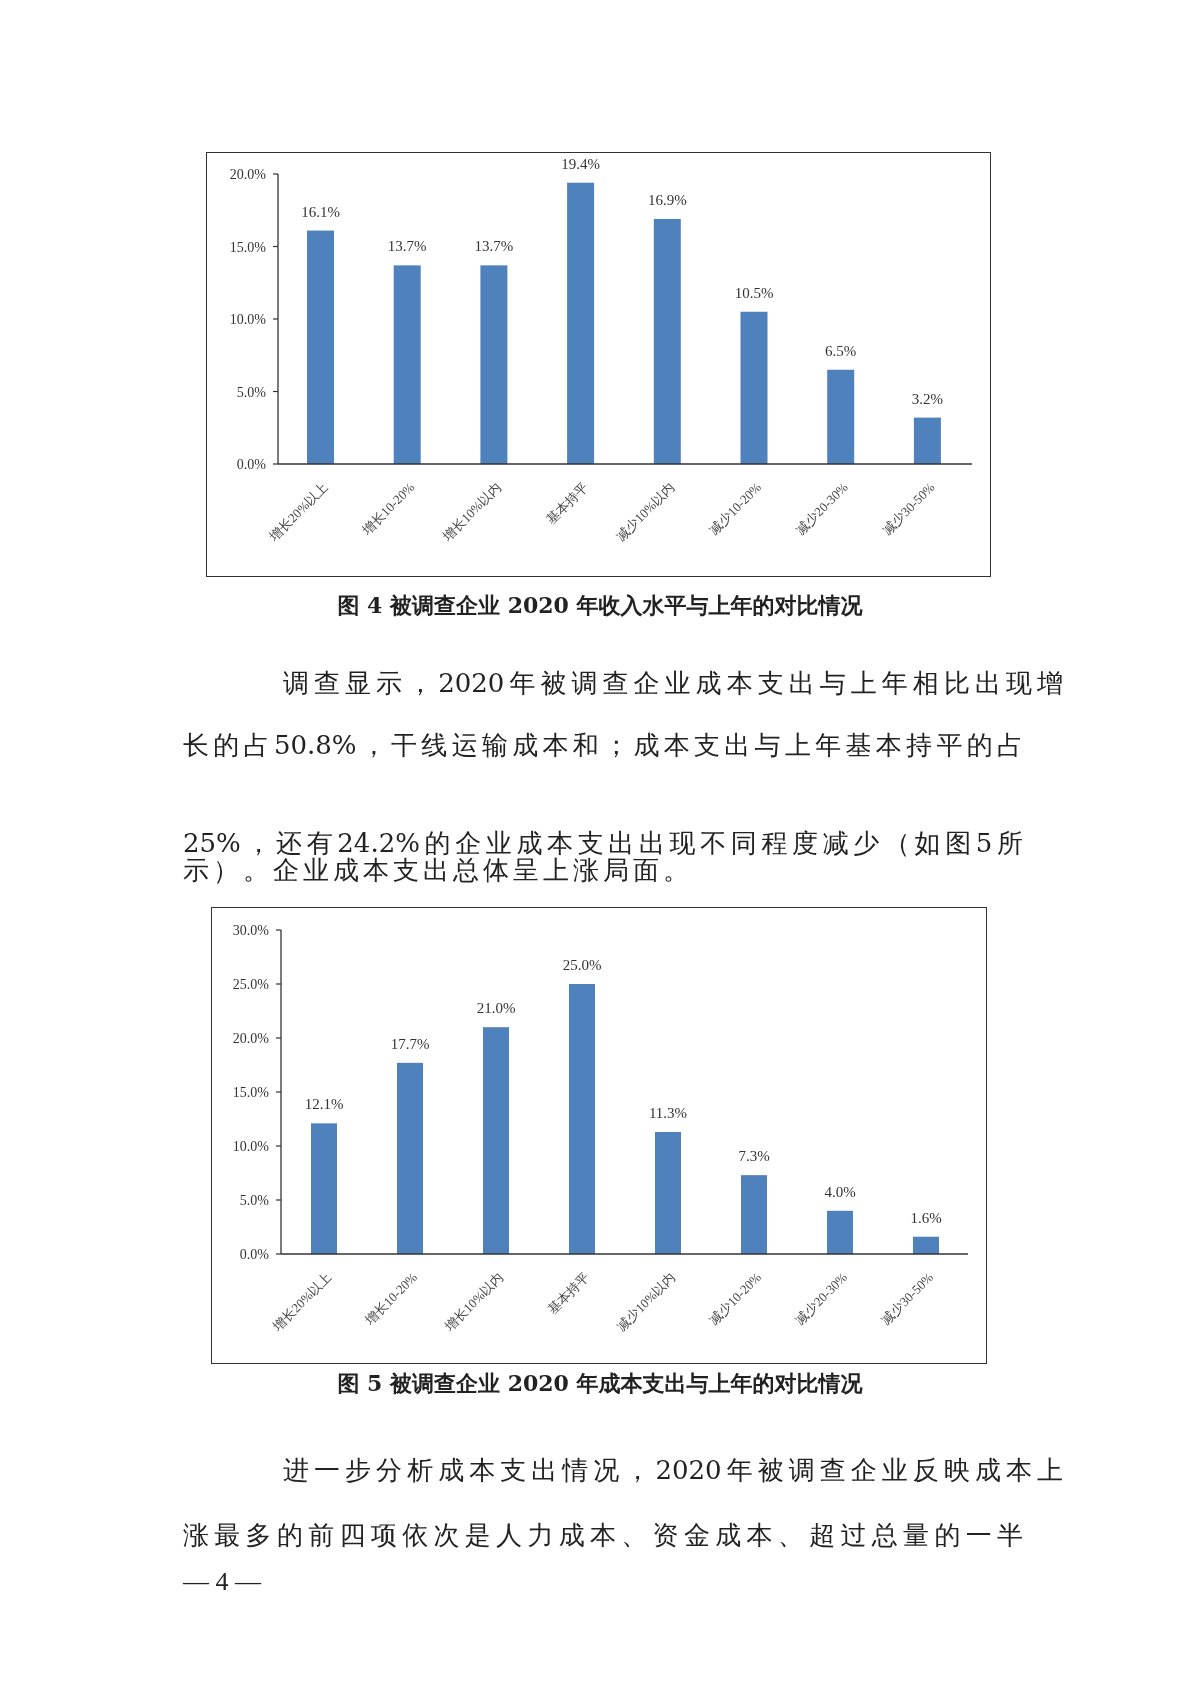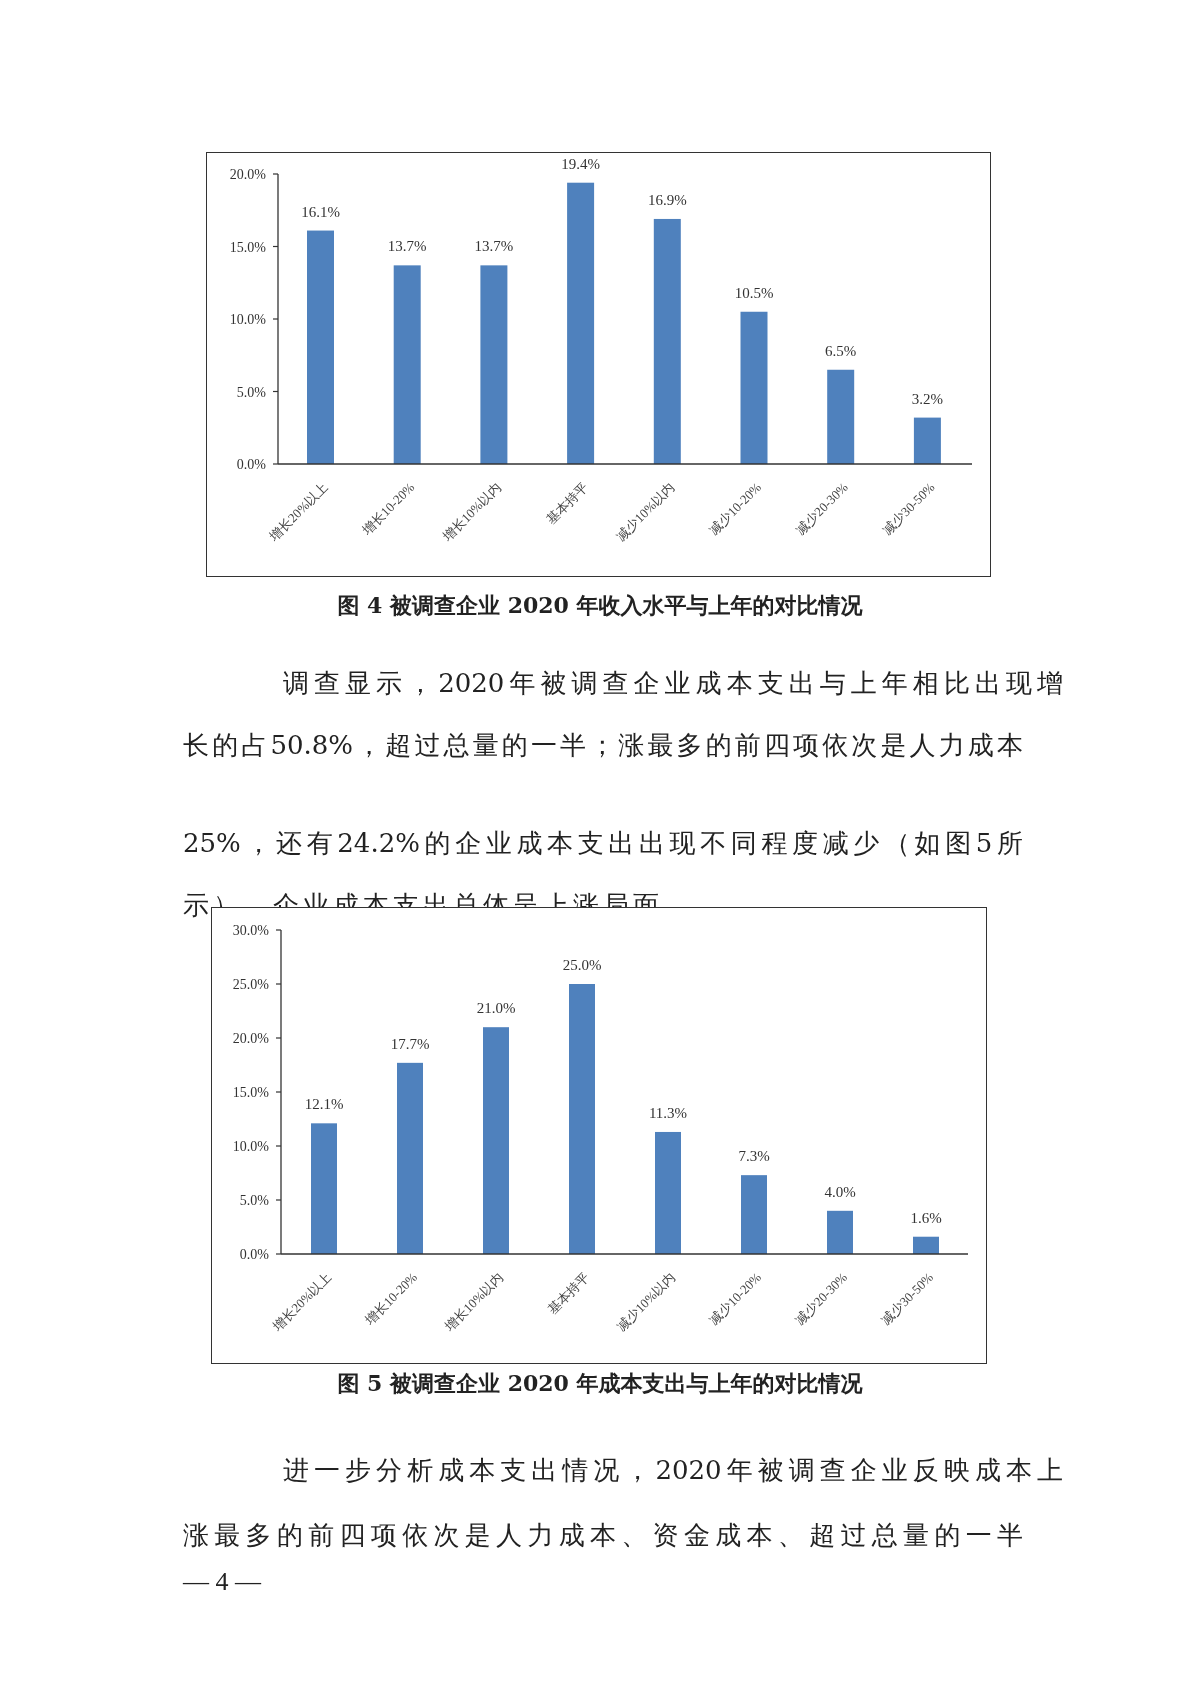--- a/index.html
+++ b/index.html
@@ -71,23 +71,23 @@
       <rect x="706.9" y="264.6" width="27" height="46.400000000000006" fill="#4f81bd"></rect>
       <text x="720.4" y="250.60000000000002" text-anchor="middle" font-size="15" fill="#333">3.2%</text>
       <text x="728.4" y="335" text-anchor="end" font-size="13" fill="#444" transform="rotate(-45 728.4 335)">减少30-50%</text>
       <line x1="71" y1="311" x2="765" y2="311" stroke="#333333" stroke-width="1.5"></line>
     </svg>
 </div>
 <div class="caption" style="top:591px;">图 4  被调查企业 2020 年收入水平与上年的对比情况</div>
 
 <div>
   <div class="para-line indent" style="top:666px;">调查显示，2020年被调查企业成本支出与上年相比出现增</div>
-  <div class="para-line" style="top:728px;">长的占50.8%，超过总量的一半；涨最多的前四项依次是人力成本</div>
+  <div class="para-line" style="top:728px;">长的占50.8%，干线运输成本和；成本支出与上年基本持平的占</div>
   <div class="para-line" style="top:791px;margin-top:35px;">25%，还有24.2%的企业成本支出出现不同程度减少（如图5所</div>
-  <div class="para-line last" style="top:853px;margin-top:35px;">示）。企业成本支出总体呈上涨局面。</div>
+  <div class="para-line last" style="top:853px;">示）。企业成本支出总体呈上涨局面。</div>
 </div>
 
 <div class="chart-frame" style="left:211px; top:907px; width:776px; height:457px;">
   <svg class="chart-svg" id="chart1" width="776" height="457" xmlns="http://www.w3.org/2000/svg">
       <line x1="69" y1="22" x2="69" y2="346" stroke="#333333" stroke-width="1.3"></line>
       <line x1="64" y1="346" x2="69" y2="346" stroke="#333333" stroke-width="1.2"></line>
       <text x="57" y="351" text-anchor="end" font-size="14" fill="#333">0.0%</text>
       <line x1="64" y1="292" x2="69" y2="292" stroke="#333333" stroke-width="1.2"></line>
       <text x="57" y="297" text-anchor="end" font-size="14" fill="#333">5.0%</text>
       <line x1="64" y1="238" x2="69" y2="238" stroke="#333333" stroke-width="1.2"></line>

